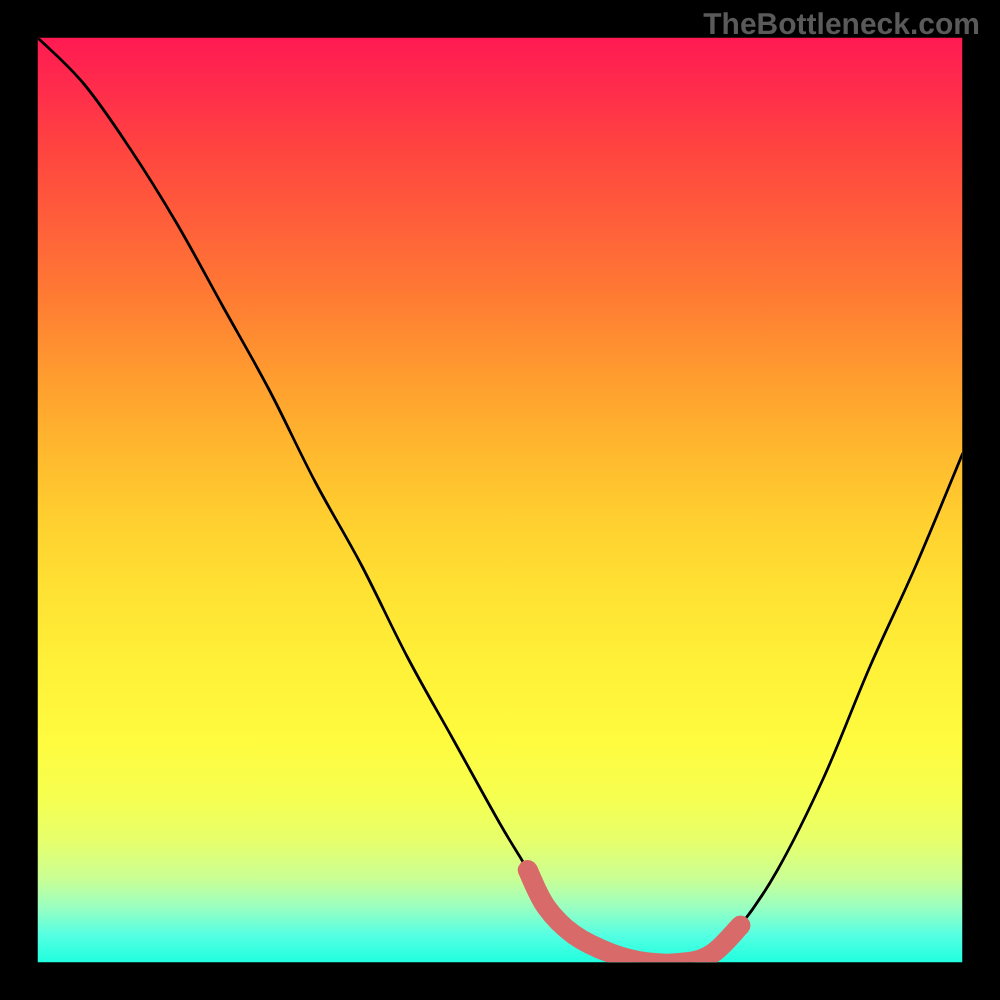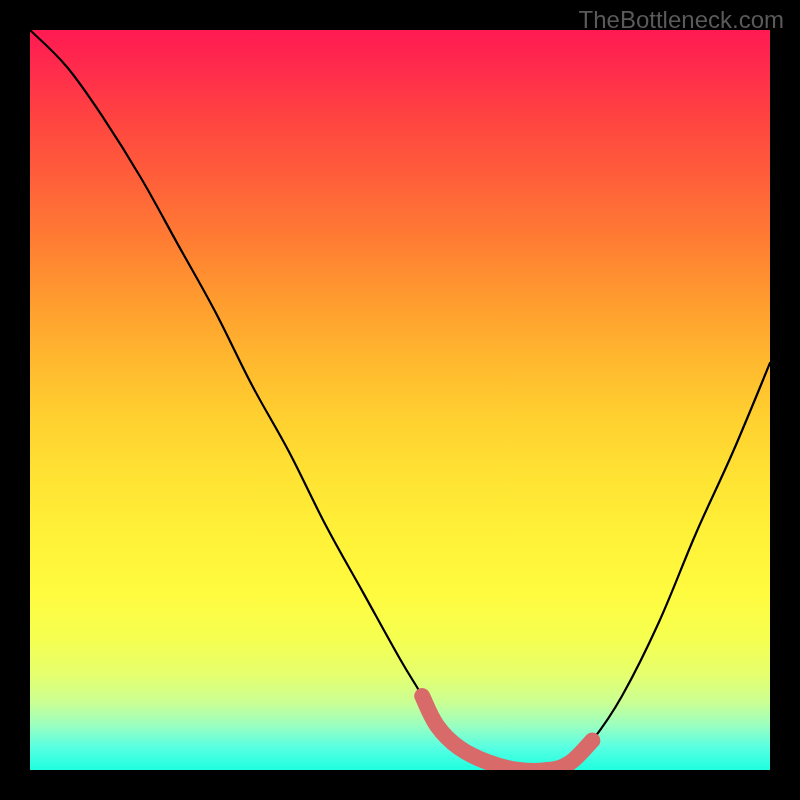--- a/index.html
+++ b/index.html
@@ -9,21 +9,21 @@
     background: #000;
     position: relative;
     font-family: Arial, sans-serif;
   }
   .watermark {
     position: absolute;
     top: 6px;
     right: 16px;
     color: #5a5a5a;
     font-size: 24px;
-    font-weight: 400;
+    font-weight: 700;
     z-index: 10;
   }
   .plot-area {
     position: absolute;
     left: 30px;
     top: 30px;
     width: 740px;
     height: 740px;
     overflow: hidden;
   }

